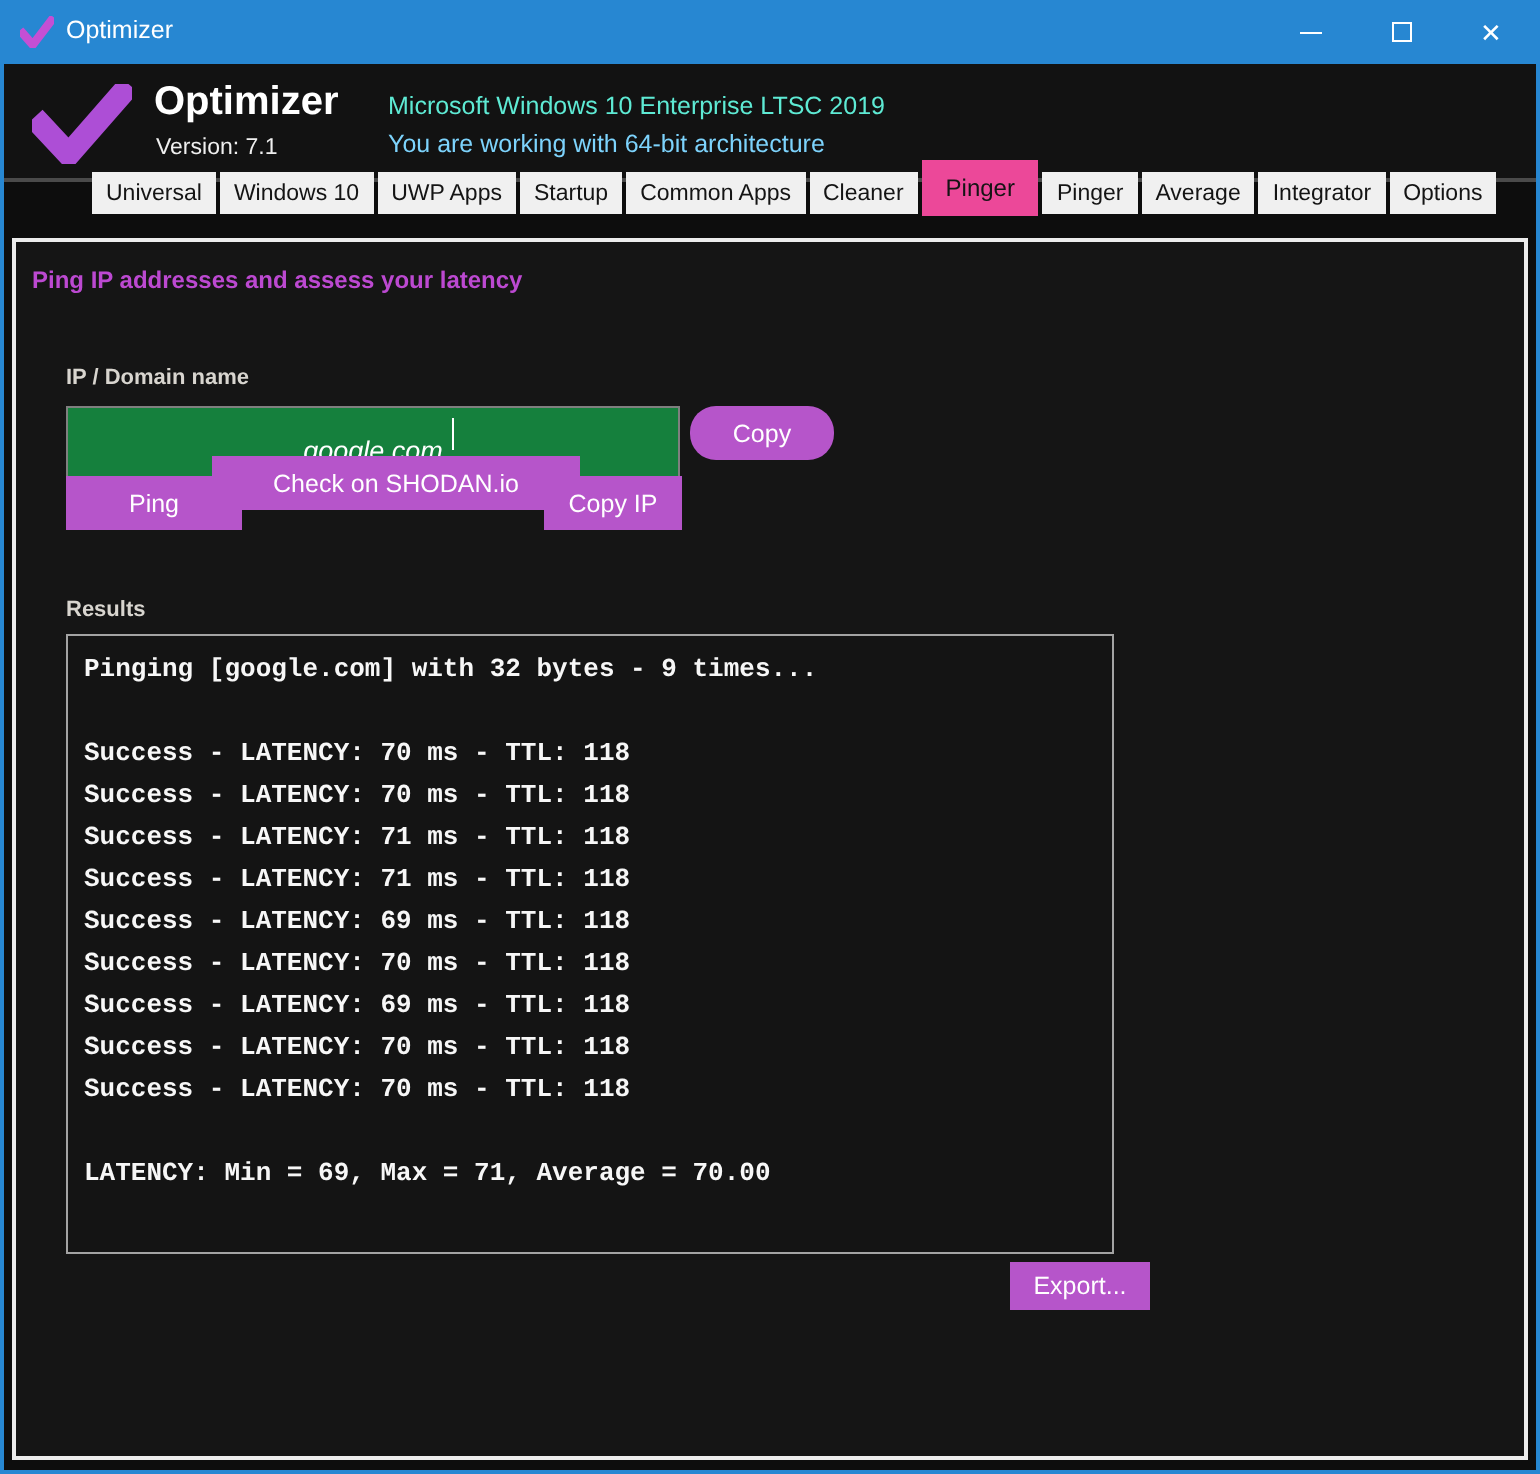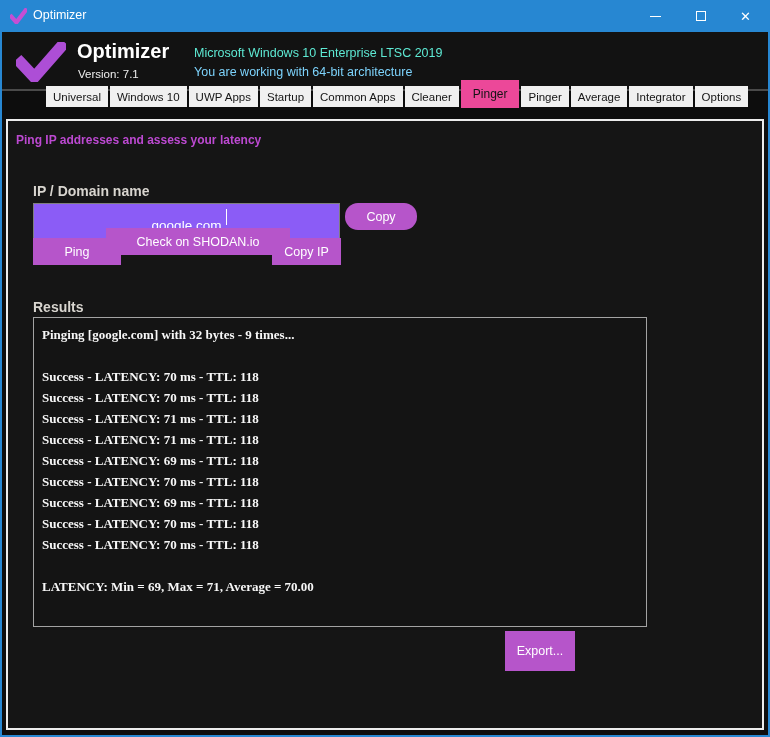--- a/index.html
+++ b/index.html
@@ -62,50 +62,51 @@
     position:absolute; left:6px; top:119px; width:758px; height:611px;
     background:#151515; border:2px solid #ececec; z-index:1;
   }
 
   .page-heading{
     position:absolute; left:16px; top:133px; z-index:2;
     color:#bc49d1; font-size:12px; font-weight:700;
   }
 
   .field-label{
-    position:absolute; z-index:2; color:#d8d5cf; font-size:14px; font-weight:700;
+    position:absolute; z-index:2; color:#d8d5cf; font-size:11px; font-weight:700;
   }
   #ip-label{ left:33px; top:183px; }
   #results-label{ left:33px; top:299px; }
 
   .ip-wrap{ position:absolute; left:33px; top:203px; width:307px; height:28px; z-index:2; }
   .ip-input{
-    width:307px; height:44px; background:#8b5cf6; border:1px solid #7f7f7f;
+    width:307px; height:44px; background:#15803d; border:1px solid #7f7f7f;
     color:#ffffff; font-size:13.5px; text-align:center; outline:none;
     font-family:"Liberation Sans","DejaVu Sans",sans-serif;
+    font-style:italic;
   }
   .caret{ position:absolute; left:193px; top:6px; width:1px; height:16px; background:#ffffff; }
 
   .btn{
     position:absolute; z-index:2; background:#b655ca; border:none;
     color:#ffffff; font-size:12.5px; cursor:default;
     display:flex; align-items:center; justify-content:center;
   }
   #copy-btn{ left:345px; top:203px; width:72px; height:27px;border-radius:13px; }
   #ping-btn{ left:33px; top:238px; width:88px; height:27px; }
   #shodan-btn{ left:106px; top:228px; width:184px; height:27px; }
   #copyip-btn{ left:272px; top:238px; width:69px; height:27px; }
-  #export-btn{ left:505px; top:631px; width:70px; height:40px; }
+  #export-btn{ left:505px; top:631px; width:70px; height:24px; }
 
   .results-box{
-    position:absolute; left:33px; top:317px; width:614px; height:310px; z-index:2;
+    position:absolute; left:33px; top:317px; width:524px; height:310px; z-index:2;
     background:#141414; border:1px solid #a3a3a3;
     color:#f7f7f7; font-size:13px; font-weight:700; line-height:21px;
     padding:6px 8px; white-space:pre-wrap; overflow:hidden;
-    font-family:Liberation Serif, serif;
+    font-family:Liberation Mono, monospace;
   }
 </style>
 </head>
 <body>
 
 <div id="window">
 
   <div class="titlebar">
     <svg class="titlebar-check" viewBox="0 0 24 22">
       <path d="M2 12 L9 20 L22 3" fill="none" stroke="#c44fd4" stroke-width="6" stroke-linecap="square"></path>

